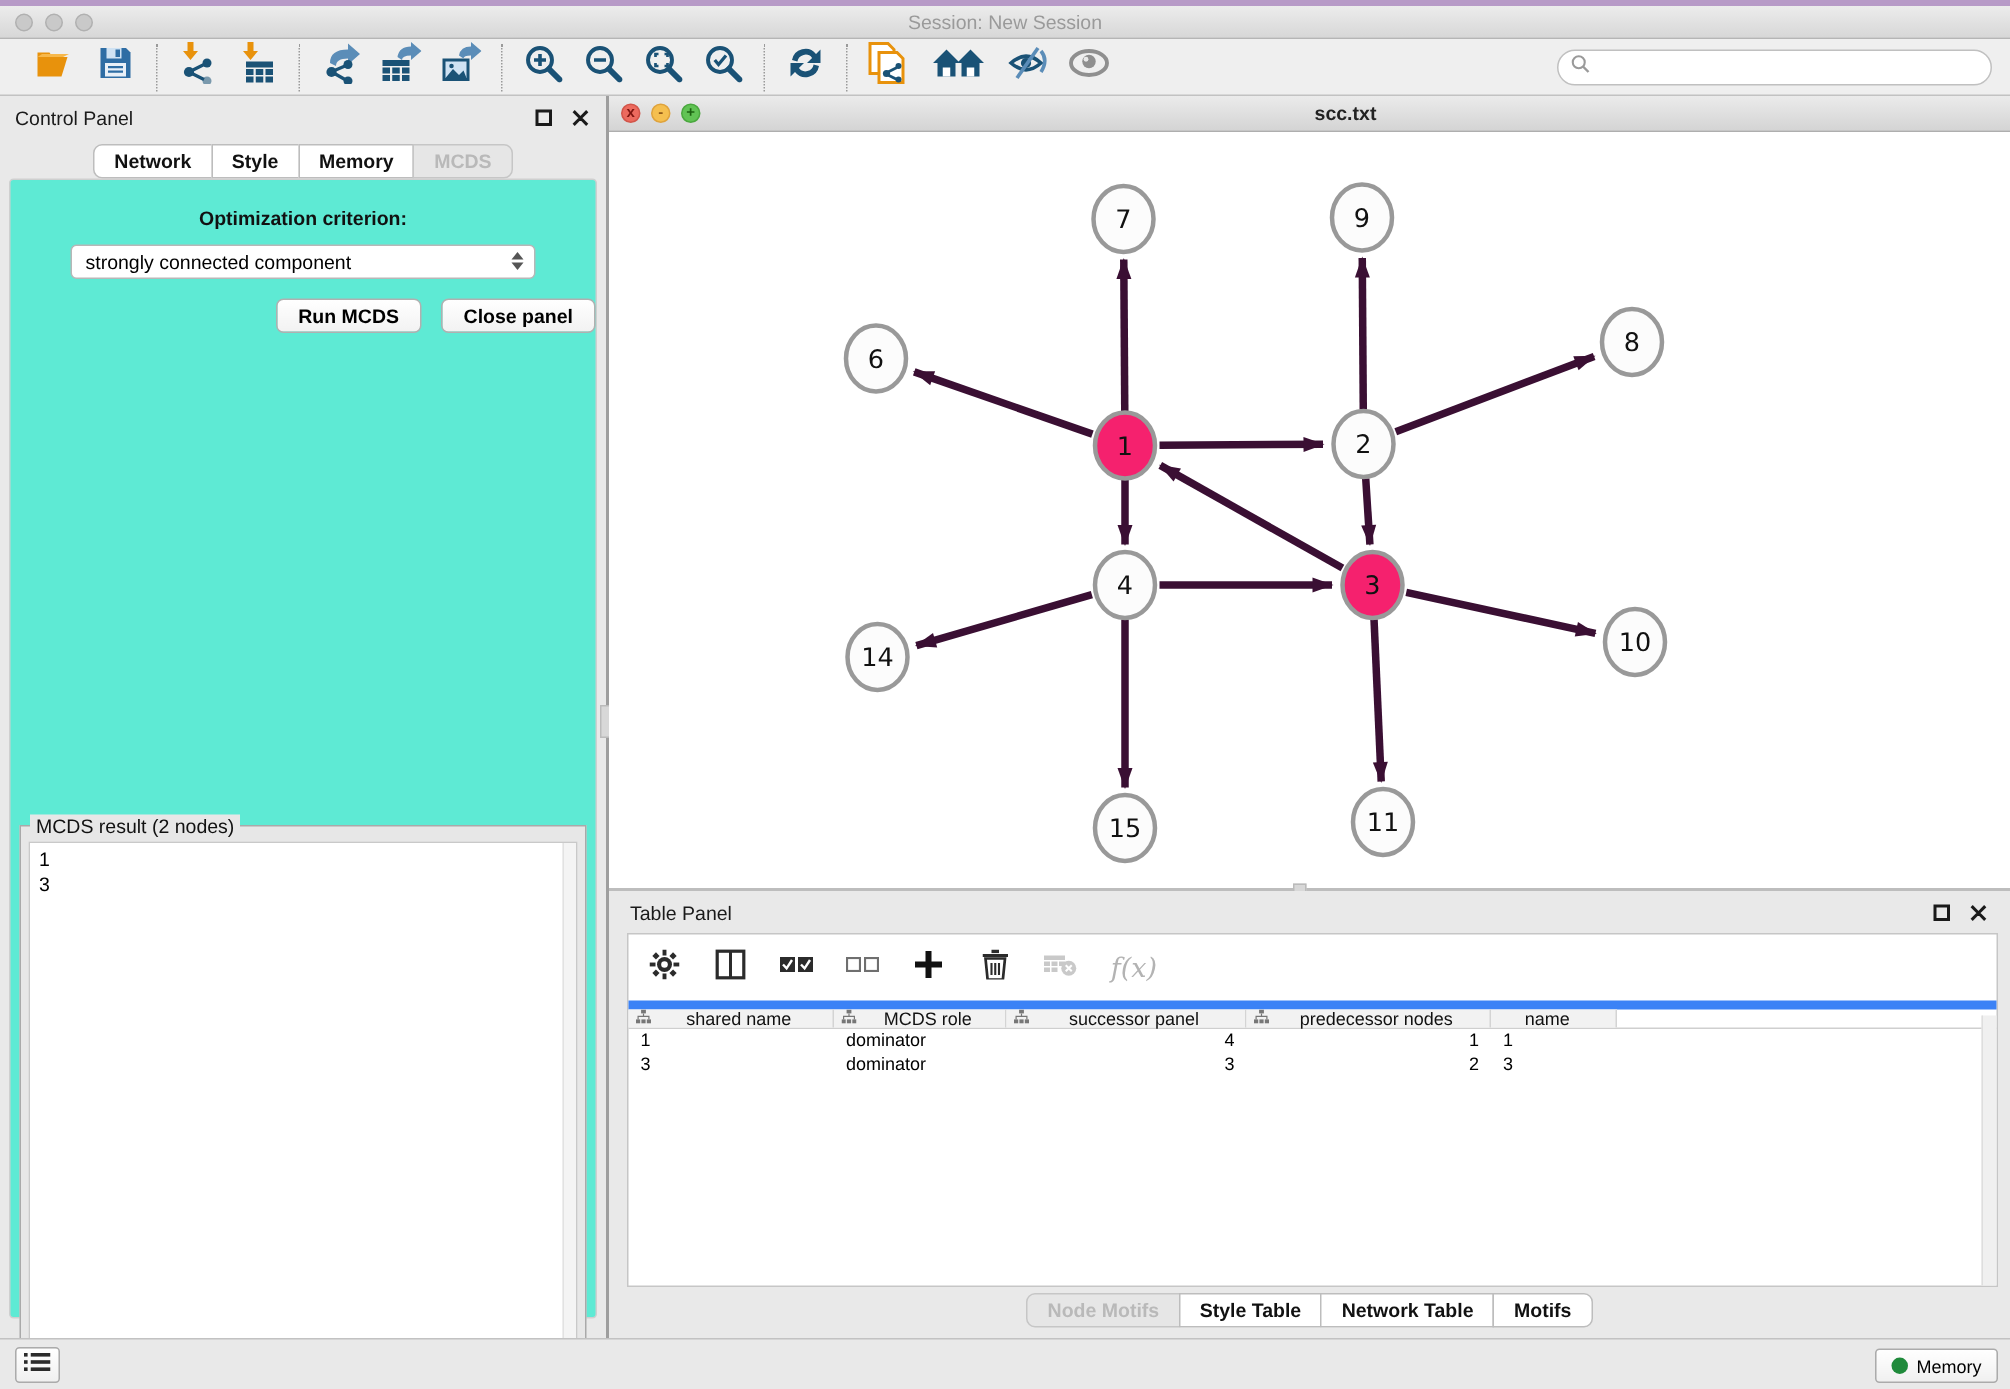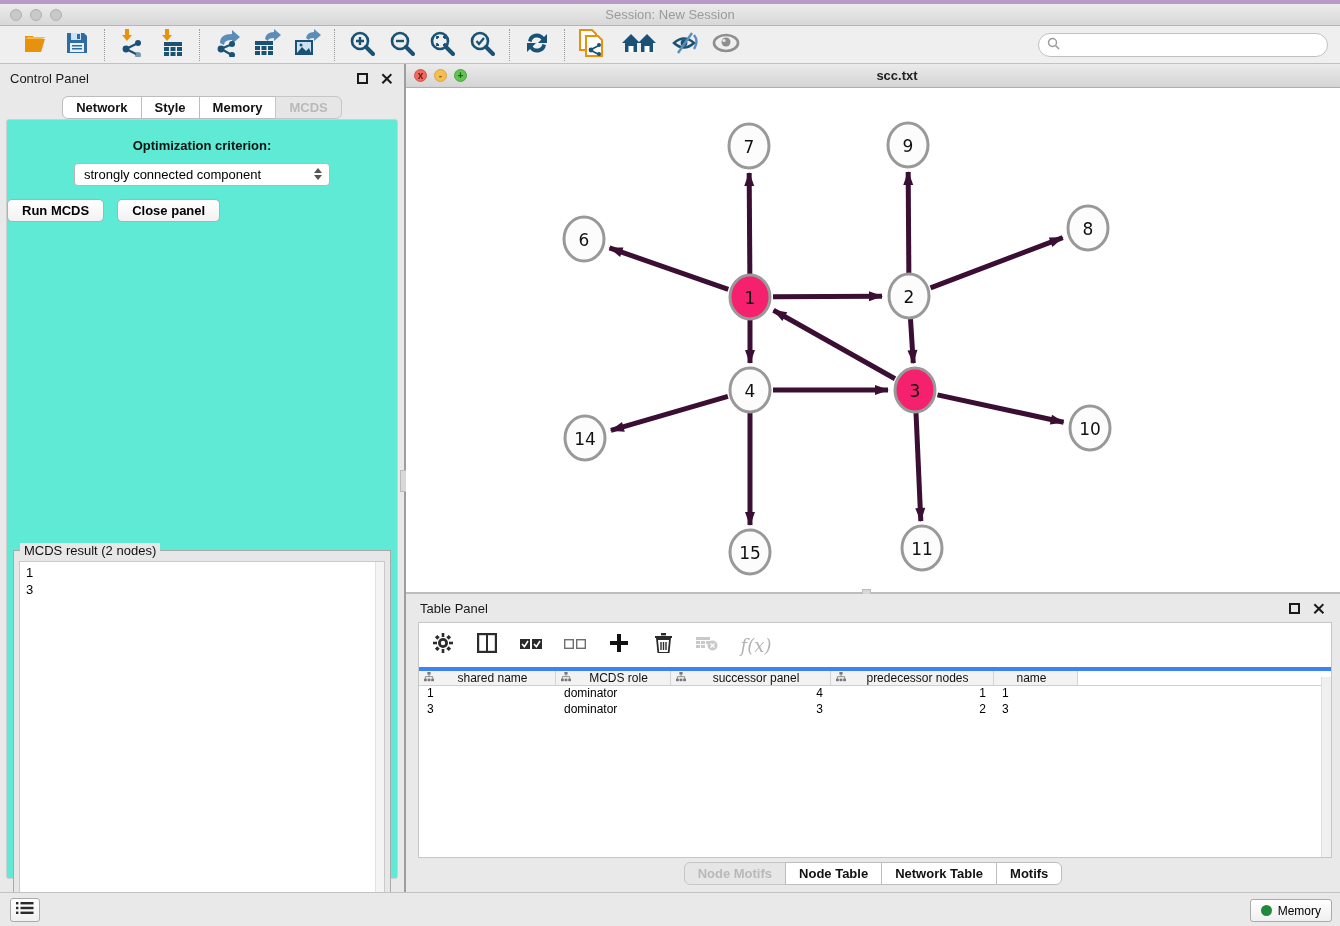--- a/index.html
+++ b/index.html
@@ -35,28 +35,28 @@
   .cp-tabs { position:absolute; left:0; top:32px; width:100%; display:flex; justify-content:center; }
   .tab { font-size:13px; font-weight:600; padding:3px 13px; background:#fff; border:1px solid #bdbdbd;
     margin-left:-1px; color:#111; cursor:pointer; }
   .tab:first-child { border-top-left-radius:6px; border-bottom-left-radius:6px; margin-left:0; }
   .tab:last-child { border-top-right-radius:6px; border-bottom-right-radius:6px; }
   .tab.active { background:#e6e6e6; color:#b9b9b9; border-color:#c6c6c6; }
 
   .cp-content { position:absolute; left:6px; top:55px; width:392px; height:760px; background:#5eead4;
     border:1px solid #cfcfcf; border-radius:3px; }
   .opt-label { margin-top:18px; text-align:center; font-size:13px; font-weight:600; color:#111; }
-  .select-ctl { position:relative; margin:10px auto 0; width:256px; height:23px; background:#fff;
+  .select-ctl { position:relative; margin:10px auto 0; width:310px; height:23px; background:#fff;
     border:1px solid #b7b7b7; border-radius:4px; display:flex; align-items:center; padding-left:9px;
     font-size:13px; cursor:pointer; }
   .stepper { position:absolute; right:7px; top:4px; display:flex; flex-direction:column; gap:2px; }
   .stepper i { width:0; height:0; border-left:4px solid transparent; border-right:4px solid transparent; }
   .stepper .up { border-bottom:5px solid #555; }
   .stepper .dn { border-top:5px solid #555; }
-  .btn-row { display:flex; justify-content:flex-start; gap:13px; margin-top:13px; }
+  .btn-row { display:flex; justify-content:flex-end; gap:13px; margin-top:13px; }
   .push-btn { background:linear-gradient(#ffffff,#f2f2f2); border:1px solid #b0b0b0; border-radius:5px;
     font-size:13px; font-weight:600; padding:3px 14px; cursor:pointer; }
 
   .result-fieldset { position:absolute; left:6px; top:430px; width:378px; height:377px;
     border:1px solid #a9a9a9; background:#e7e7e7; }
   .result-legend { position:absolute; top:-8px; left:6px; background:#e7e7e7; padding:0 4px;
     font-size:13px; color:#111; }
   .result-area { position:absolute; left:5px; right:5px; top:10px; bottom:5px; background:#fff;
     border:1px solid #c9c9c9; font-size:13px; line-height:17px; padding:2px 6px; white-space:pre; overflow:hidden; }
   .result-scroll { position:absolute; right:0; top:0; bottom:0; width:9px; background:#f4f4f4; border-left:1px solid #e2e2e2; }
@@ -79,21 +79,21 @@
   .tl-zoom  { left:48px; background:#61c354; border:1px solid #4aa83e; color:#1d6312; }
   .net-canvas { position:relative; width:934px; height:504px; background:#fff; }
   .net-canvas svg { position:absolute; left:0; top:0; }
 
   
   .table-panel { position:absolute; left:406px; top:594px; width:934px; height:298px; background:#e9e9e9; }
   .tp-box { position:absolute; left:12px; top:28px; width:914px; height:236px; background:#fff; border:1px solid #c6c6c6; }
   .tp-toolbar { display:flex; align-items:center; gap:20px; height:44px; padding-left:12px; }
   .tp-toolbar .tb-btn { width:24px; height:24px; }
   .fx { font-family:"DejaVu Serif", serif; font-style:italic; font-size:18px; color:#b3b3b3; }
-  .grid-head { display:flex; height:19px; border-top:4px solid #3b82f6; border-bottom:1px solid #cfcfcf; }
+  .grid-head { display:flex; height:19px; border-top:6px solid #3b82f6; border-bottom:1px solid #cfcfcf; }
   .gh-cell { background:#f2f2f2; border-right:1px solid #d4d4d4; display:flex; align-items:center;
     font-size:12px; color:#111; position:relative; }
   .gh-cell .tree-ico { margin:0 4px 0 5px; flex:0 0 auto; }
   .gh-label { flex:1; text-align:center; padding-right:8px; }
   .grid-row { display:flex; height:16px; font-size:12px; color:#000; }
   .gr-cell { padding:0 8px; overflow:hidden; white-space:nowrap; }
   .tp-scroll { position:absolute; right:0; top:54px; bottom:0; width:10px; background:#f0f0f0; border-left:1px solid #dedede; }
 
   .tp-tabs { position:absolute; left:0; right:0; top:268px; display:flex; justify-content:center; }
 
@@ -579,21 +579,21 @@
           <div class="gr-cell" style="width: 160px; text-align: right;">3</div>
           <div class="gr-cell" style="width: 163px; text-align: right;">2</div>
           <div class="gr-cell" style="width: 84px; text-align: left;">3</div>
         </div>
       </div>
     <div class="tp-scroll"></div>
   </div>
 
   <div class="tp-tabs">
     <div class="tab active">Node Motifs</div>
-    <div class="tab">Node Table</div>
+    <div class="tab">Style Table</div>
     <div class="tab">Network Table</div>
     <div class="tab">Motifs</div>
   </div>
 </div>
 
 <div class="status-bar">
   <div class="list-btn">
     <span>
       <svg width="18" height="14" viewBox="0 0 18 14">
           <g fill="#2b2b2b">

